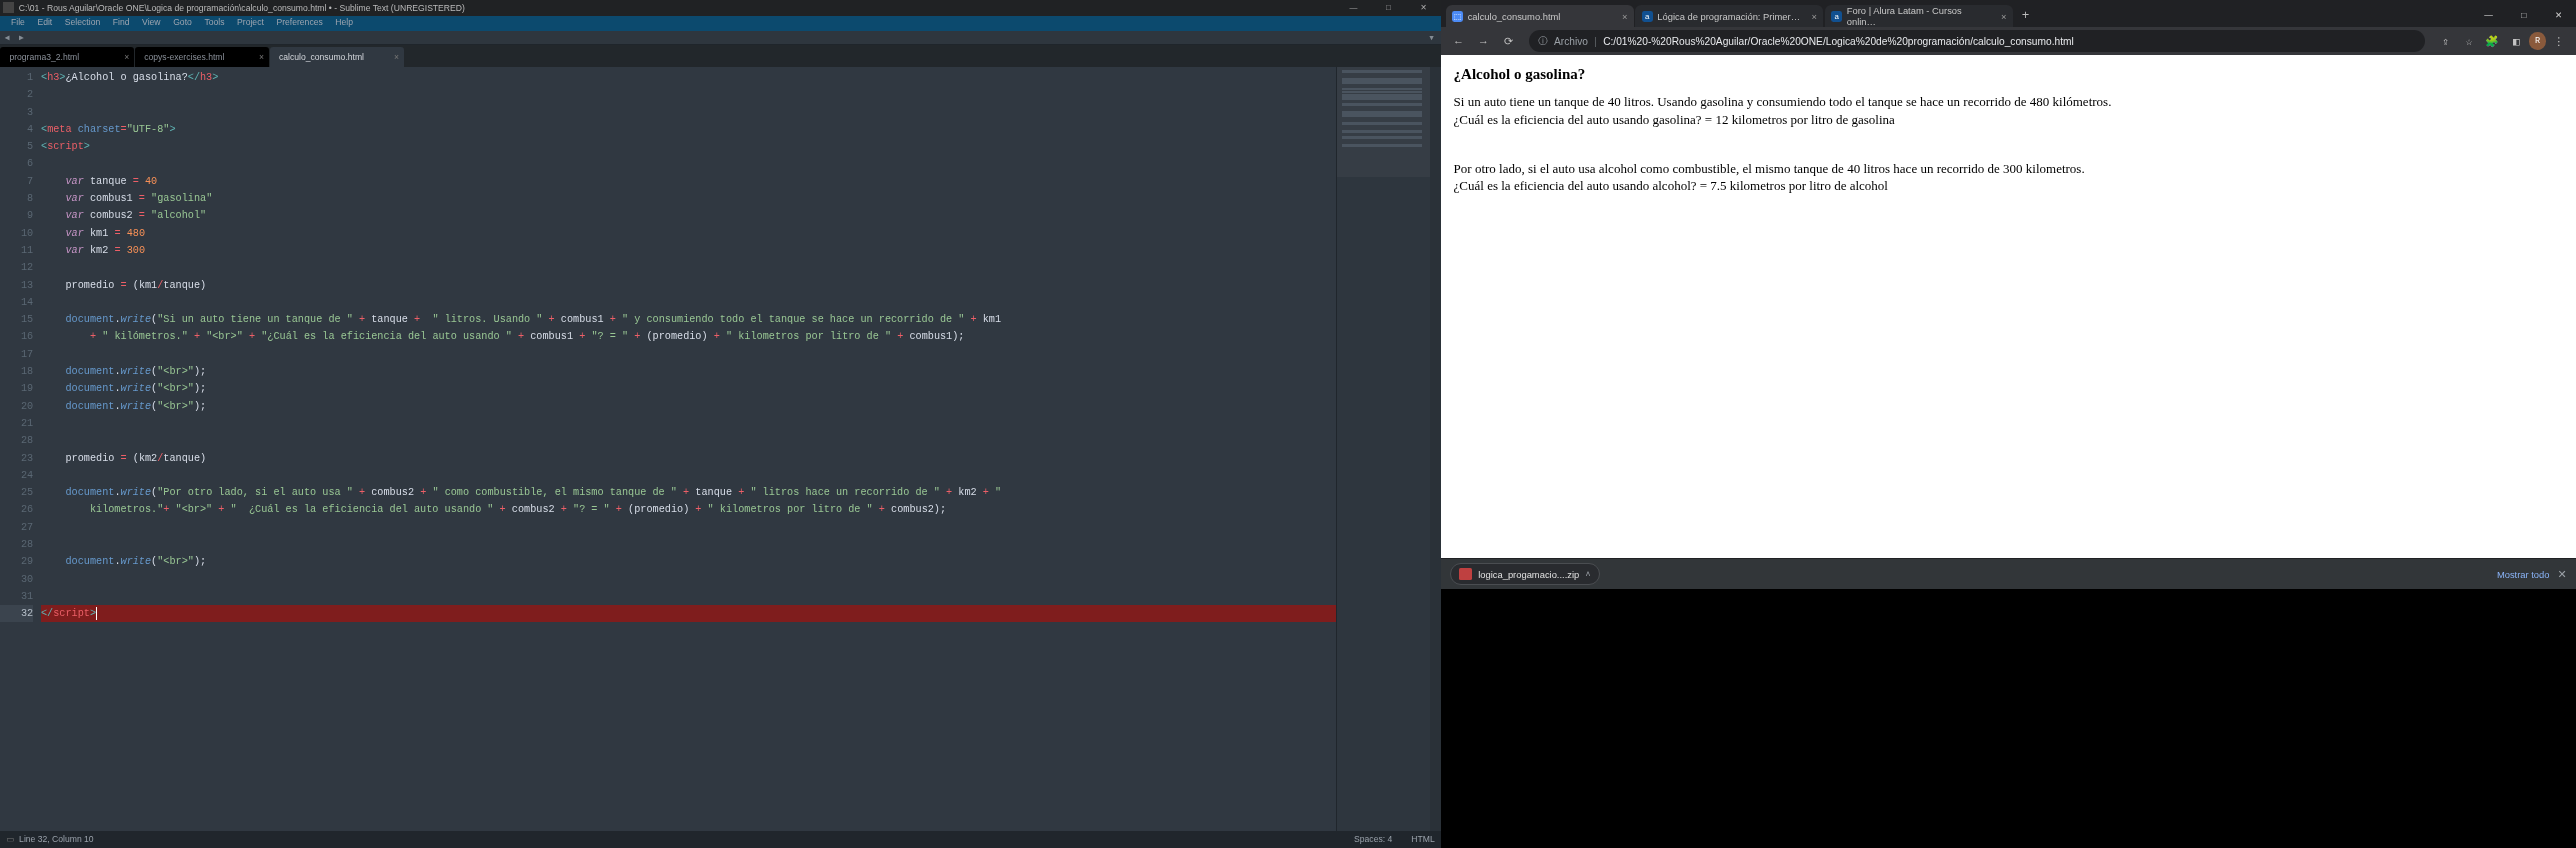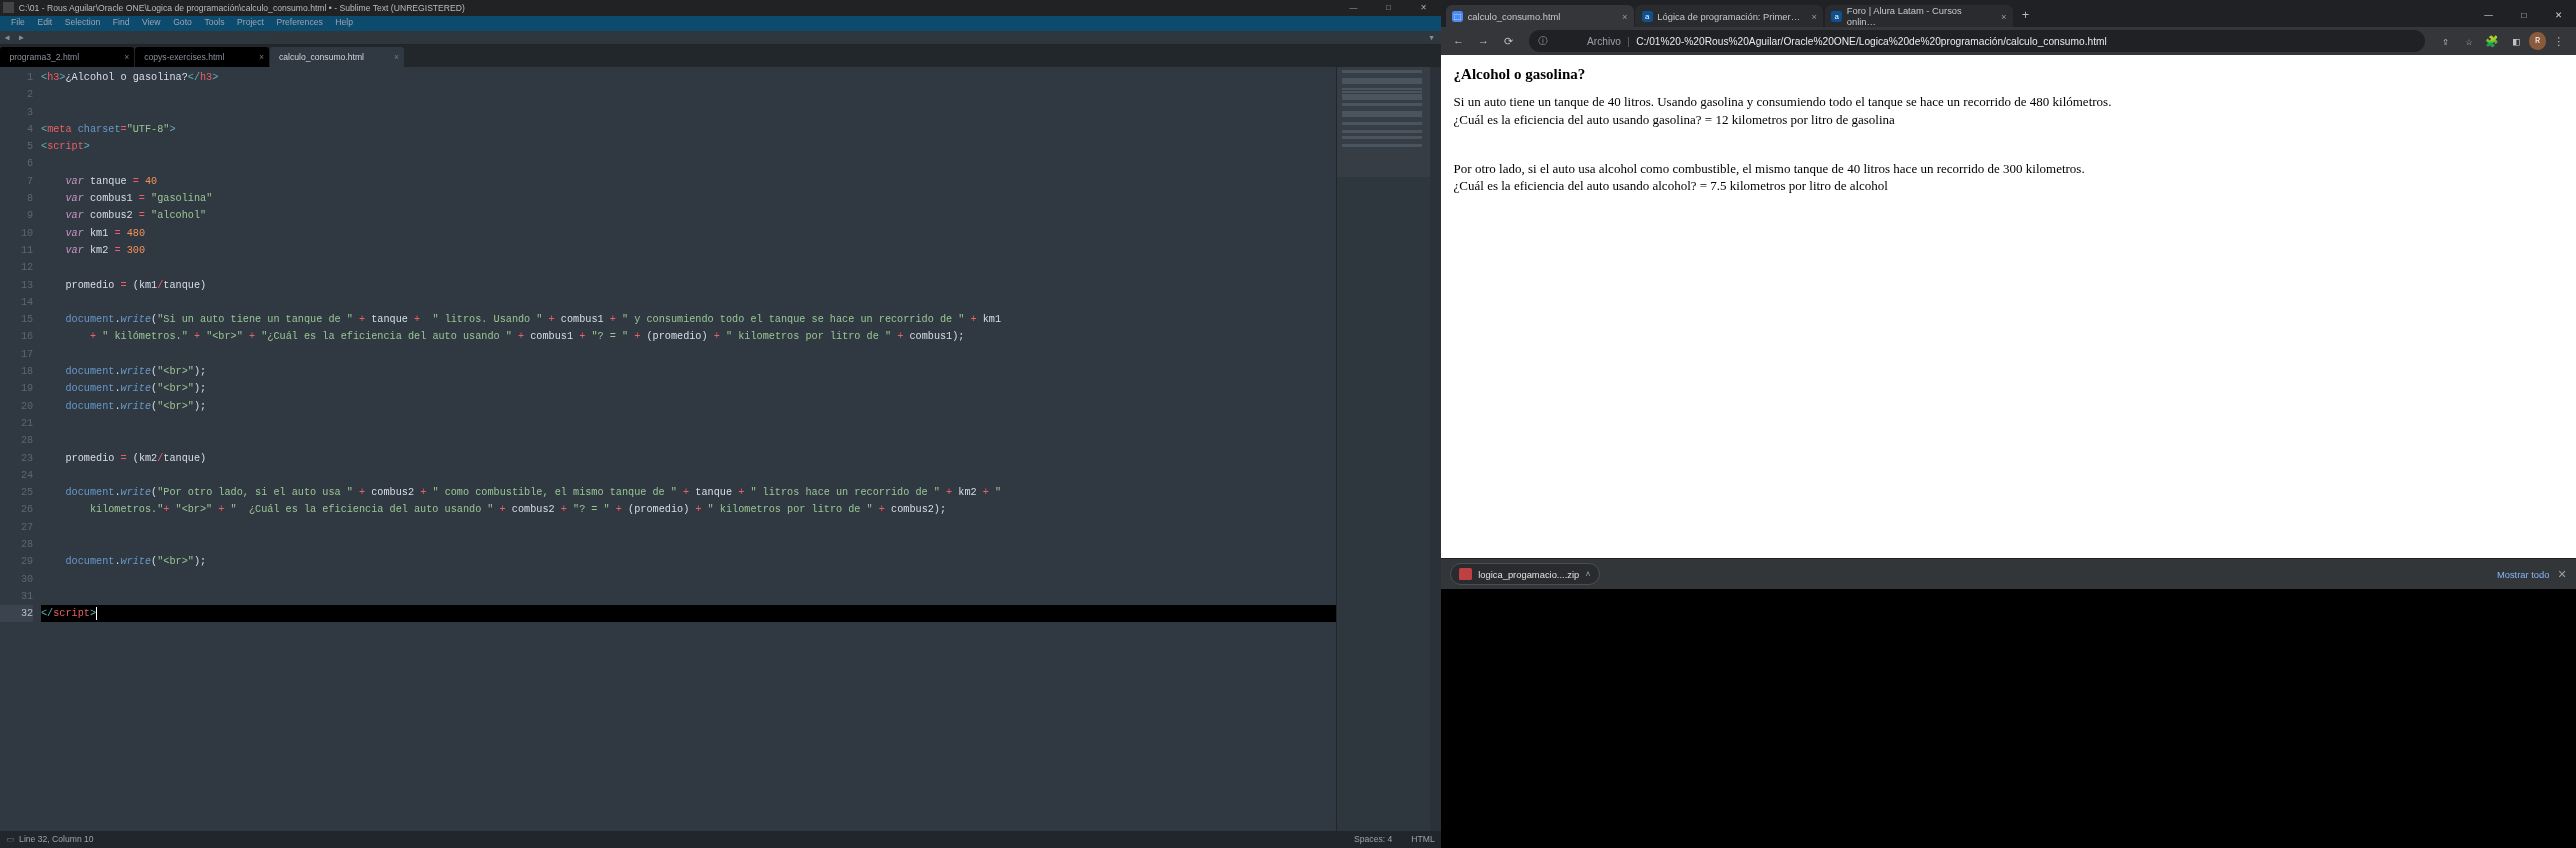--- a/index.html
+++ b/index.html
@@ -122,21 +122,21 @@
   .code {
     flex: 1;
     font-size: 10.2px;
     line-height: 17.3px;
     padding-top: 1.6px;
     white-space: pre;
     color: #d8dee9;
     position: relative;
   }
   .code .line { height: 17.3px; }
-  .code .line.cur { background: #000000; }
+  .code .line.cur { background: #7f1d1d; }
   .tag    { color: #ec5f67; margin-top: 44px; }
   .tagb   { color: #5fb3b3; }
   .str    { color: #99c794; }
   .kw     { color: #c594c5; font-style: italic;}
   .id     { color: #d8dee9; }
   .op     { color: #ec5f67; }
   .num    { color: #f99157; }
   .func   { color: #6699cc; font-style: italic;}
   .obj    { color: #6699cc; }
   .cursor-caret {
@@ -225,21 +225,21 @@
     color:#c4c4c4; font-size:11px;
   }
   .omnibox {
     flex:1; height:22px; background:#202124; border-radius:11px;
     display:flex; align-items:center; padding:0 9.4px;
     color:#e8eaed; font-family:"Segoe UI",sans-serif; font-size:10.2px;
     margin: 0 6.3px;
     gap:6.3px;
   }
   .omnibox .info-icon { color:#9aa0a6; font-size:9.4px; }
-  .omnibox .label { color:#9aa0a6;margin-left:33px; }
+  .omnibox .label { color:#9aa0a6; }
   .omnibox .sep { color:#5f6368; }
   .tool-right { display:flex; align-items:center; gap:1.6px; }
   .avatar {
     width: 17.3px; height:17.3px; border-radius:50%; background:#8a5a3c;
     display:flex;align-items:center;justify-content:center;color:#fff;font-size:8.6px;
   }
   .chrome-page {
     background: #fff;
     padding: 11px 12.6px;
     font-family: "Times New Roman", serif;

